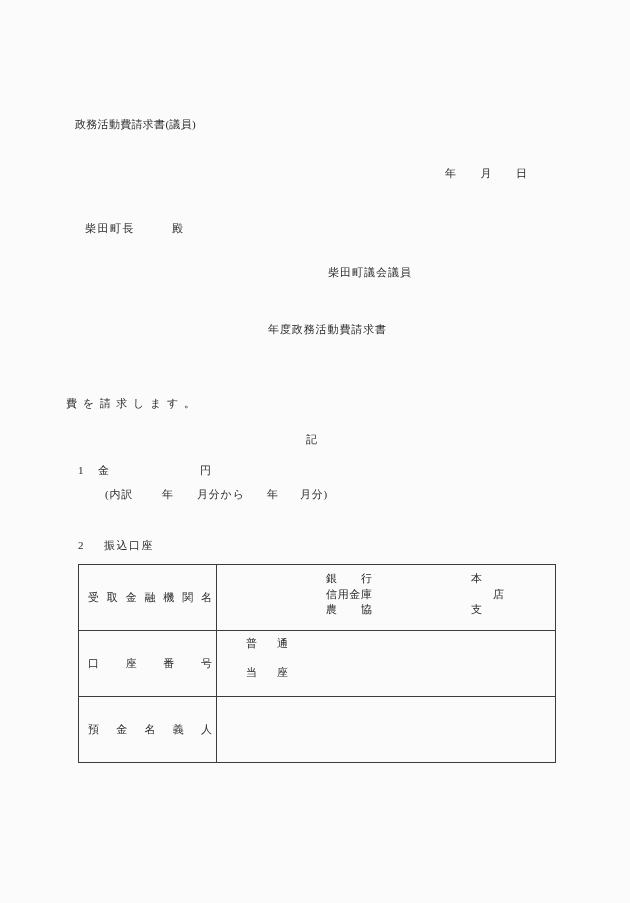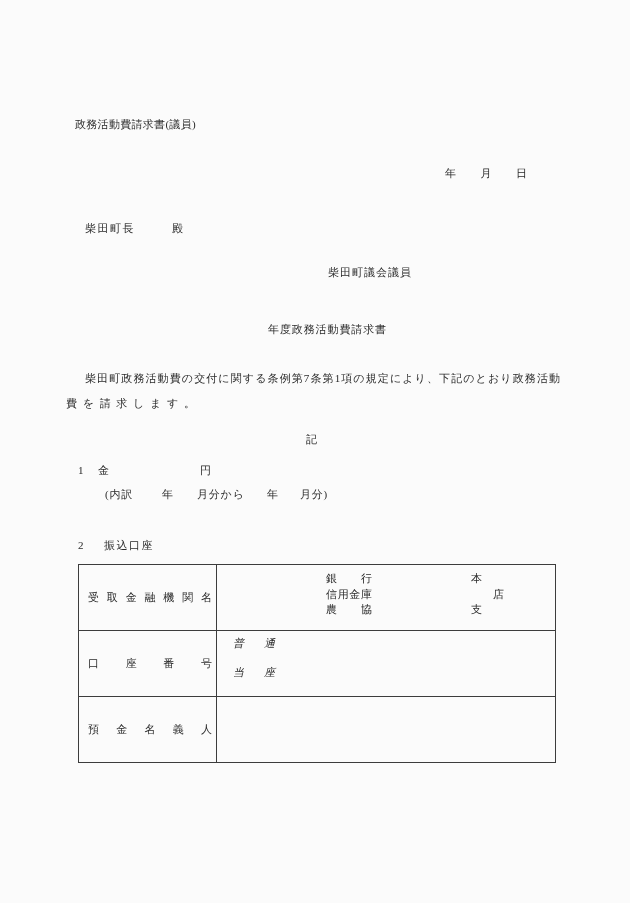--- a/index.html
+++ b/index.html
@@ -57,23 +57,23 @@
   .cell-rel { position:relative; }
   .bank-types { position:absolute; left:109px; top:6px; }
   .bank-types .bt {
     width:46px; height:15.5px; line-height:15.5px;
     text-align:justify; text-align-last:justify; white-space:pre;
   }
   .branch-types { position:absolute; left:254px; top:6px; }
   .branch-types .br { height:15.5px; line-height:15.5px; white-space:pre; }
   .br-ten { padding-left:22px; }
   .acct-type {
-    position:absolute; left:16px; width:42px;
+    position:absolute; left:29px; width:42px;
     text-align:justify; text-align-last:justify;
-    line-height:13px; white-space:pre;font-style:italic;
+    line-height:13px; white-space:pre;
   }
   .acct-ordinary { top:6px; }
   .acct-current  { top:35px; }
 </style>
 </head>
 <body>
 
 <div class="page">
 
   <div class="abs form-title">政務活動費請求書(議員)</div>
@@ -84,21 +84,20 @@
     <span>日</span>
   </div>
 
   <div class="abs addr-name">柴田町長</div>
   <div class="abs addr-hon">殿</div>
 
   <div class="abs claimant">柴田町議会議員</div>
 
   <div class="abs subject">年度政務活動費請求書</div>
 
-  <div class="abs body1">柴田町政務活動費の交付に関する条例第7条第1項の規定により、下記のとおり政務活動</div>
   <div class="abs body2">費を請求します。</div>
 
   <div class="abs rec-marker">記</div>
 
   <div class="abs amt-no">1</div>
   <div class="abs amt-label">金</div>
   <div class="abs amt-unit">円</div>
 
   <div class="abs bd-open">(内訳</div>
   <div class="abs bd-y1">年</div>

